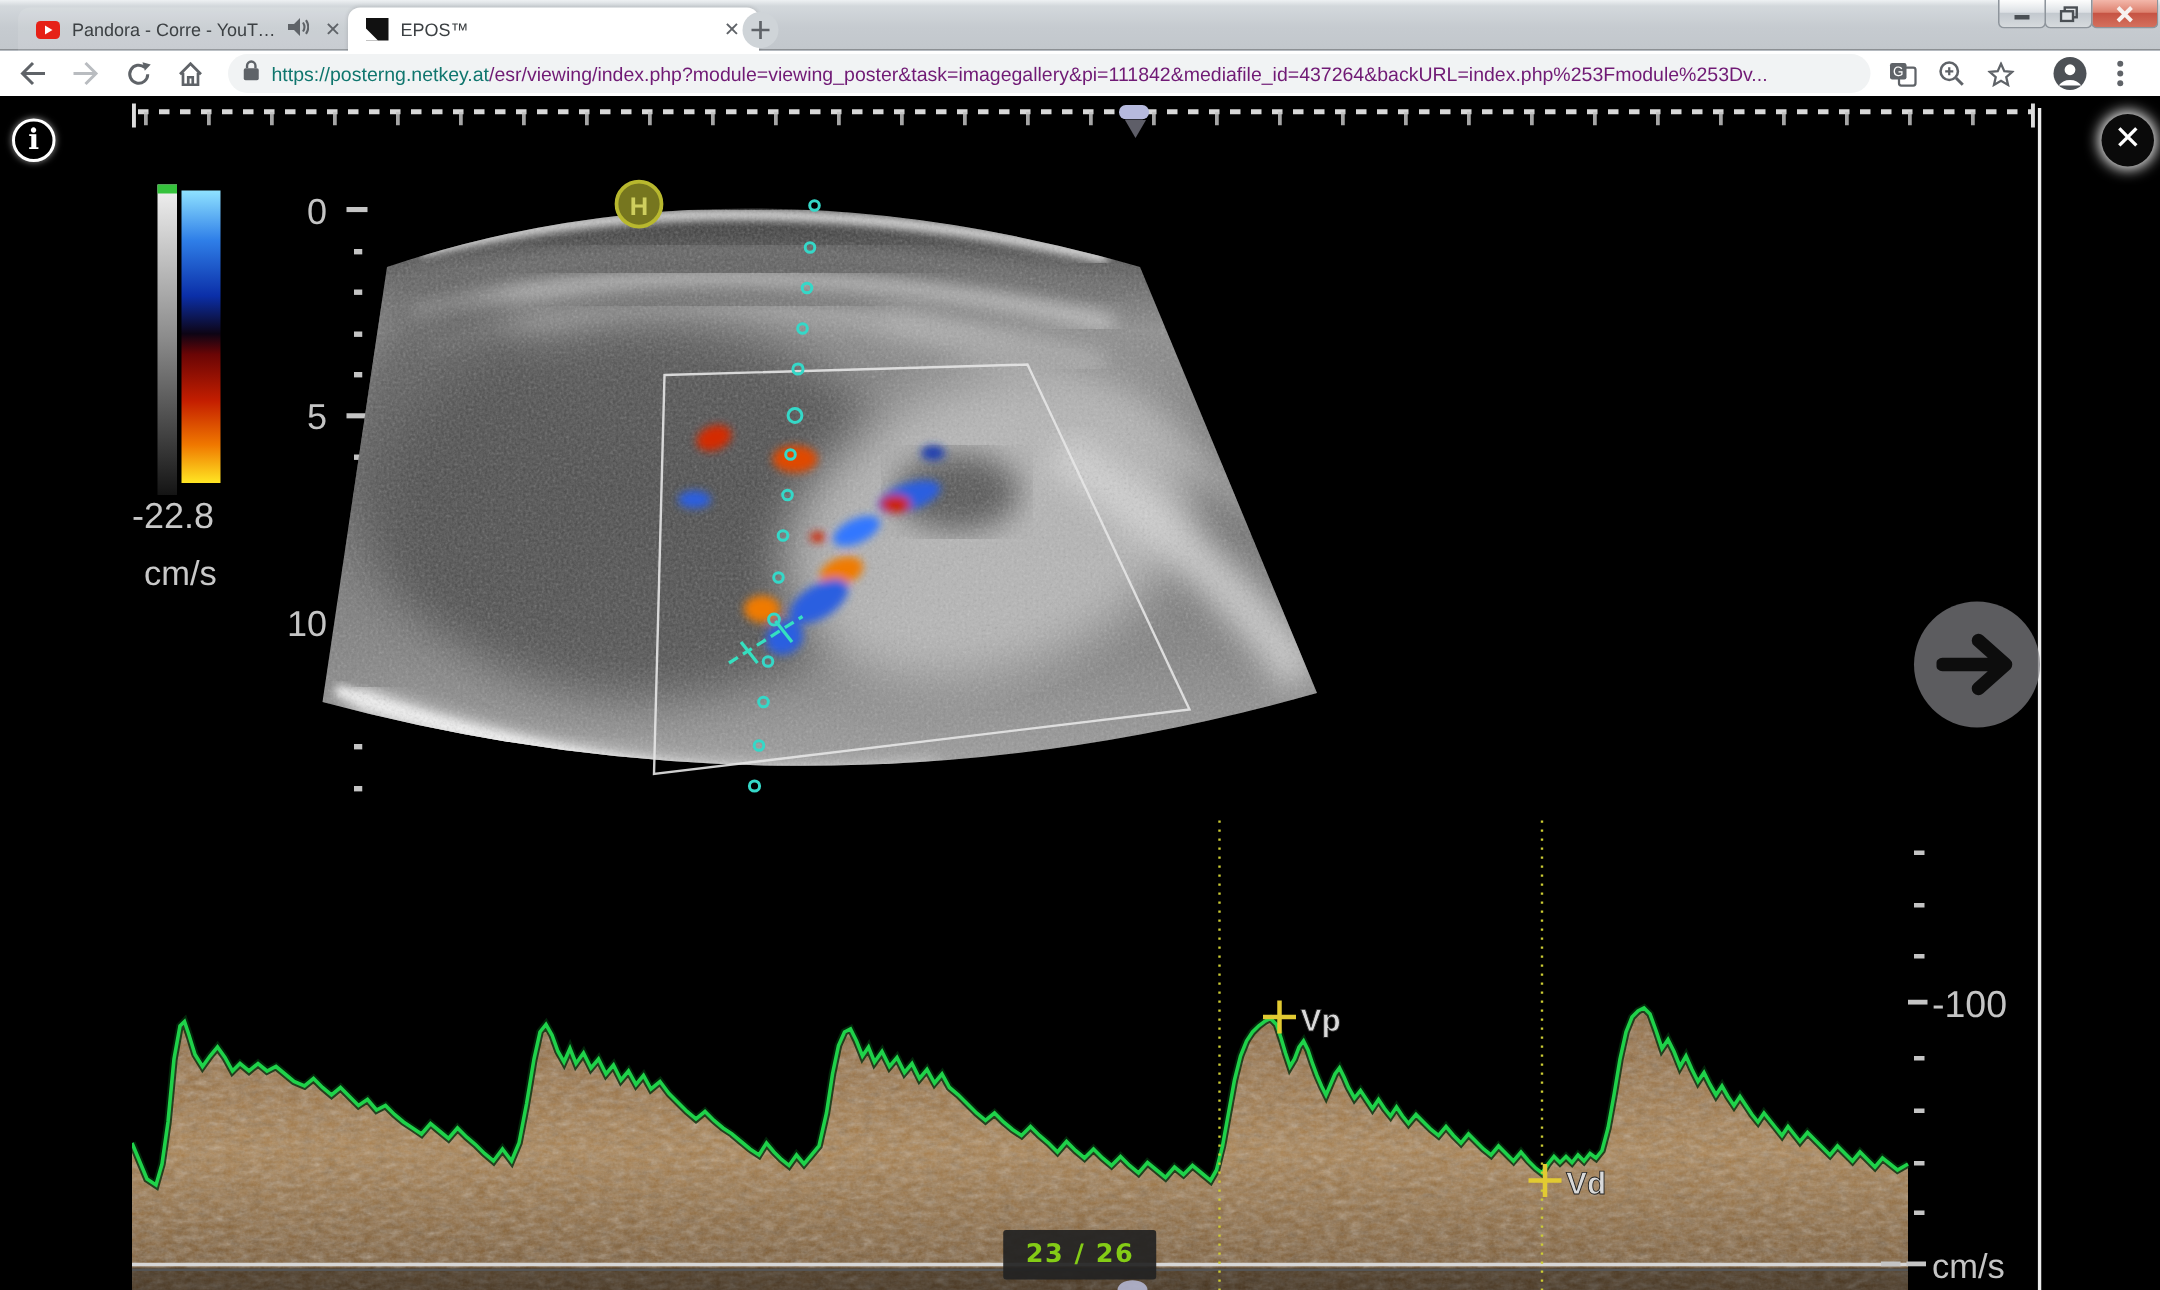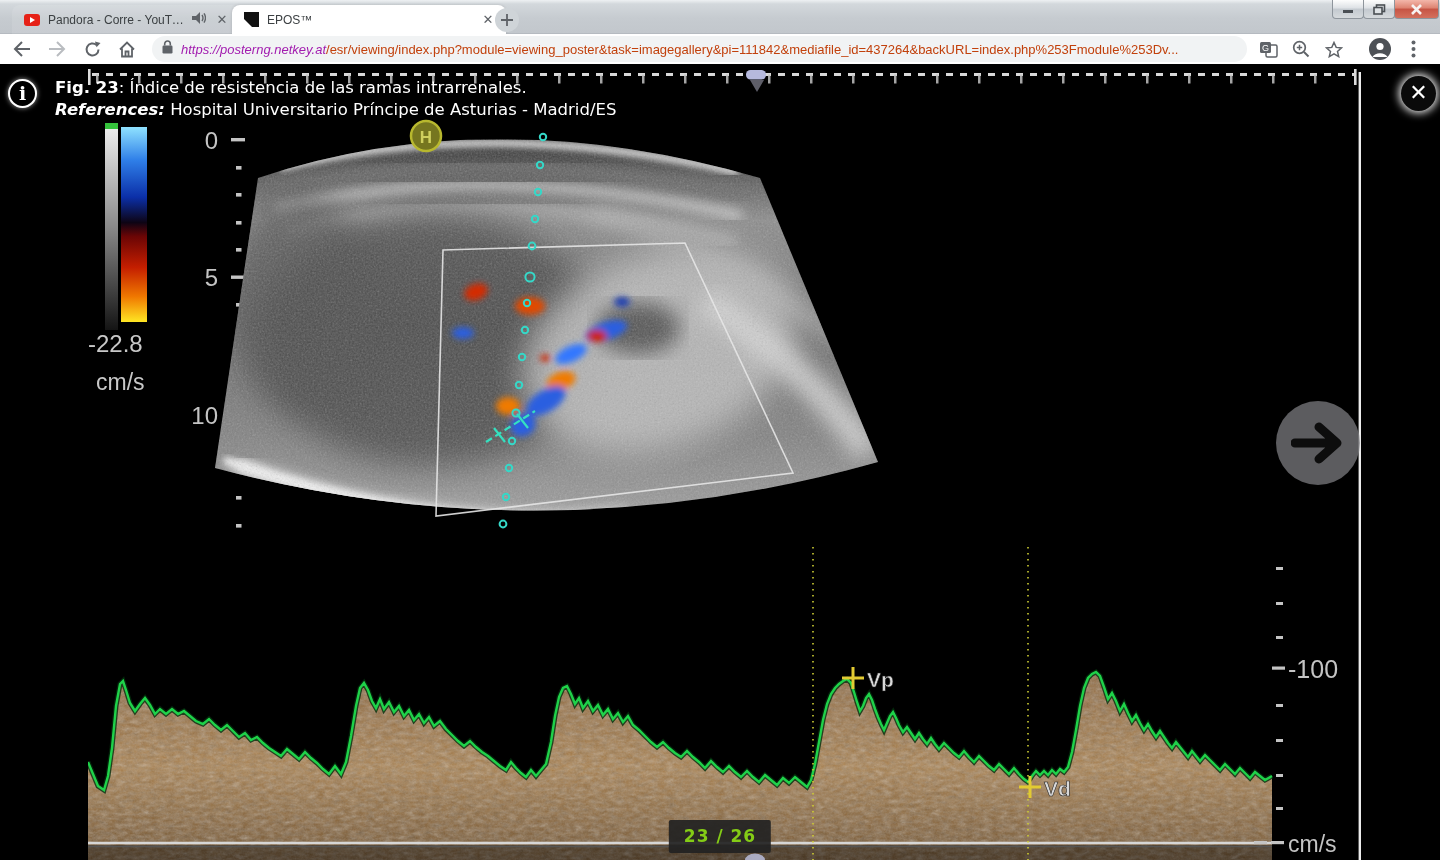--- a/index.html
+++ b/index.html
@@ -27,22 +27,22 @@
     background:linear-gradient(#fdfdfd, #dde1e5 45%, #c3c9cf 50%, #d6dadd); display:flex; align-items:center; justify-content:center; margin-left:-1px; }
   .wbtn.close { width:45px; background:linear-gradient(#f3b7aa, #dd8270 45%, #c65444 50%, #d4705d); }
 
   
   .toolbar { position:absolute; left:0; top:34px; width:1440px; height:30px; background:#ffffff;
     display:flex; align-items:center; }
   .nav-ic { width:26px; height:26px; display:flex; align-items:center; justify-content:center; margin-left:9px; flex:0 0 26px; }
   .omnibox { height:26px; background:#f1f3f4; border-radius:14px; display:flex; align-items:center;
     margin-left:12px; width:1095px; padding:0 10px; flex:0 0 auto; }
   .urltext { font-size:13px; white-space:nowrap; overflow:hidden; margin-left:8px; }
-  .urltext .dom { color:#a21caf;font-style:italic; }
-  .urltext .path { color:#c2410c; }
+  .urltext .dom { color:#0f766e; }
+  .urltext .path { color:#701a75; }
   .tool-ic { width:24px; height:24px; display:flex; align-items:center; justify-content:center; margin-left:9px; flex:0 0 24px; }
 
   
   .content { position:absolute; left:0; top:64px; width:1440px; height:796px; background:#000; }
   .machine { position:absolute; left:88px; top:0; width:1273px; height:796px; }
 
   .info-btn { position:absolute; left:8px; top:15px; width:29px; height:29px; border-radius:50%;
     background:#000; border:2px solid #fff; color:#fff; text-align:center;
     font:bold 19px/25px "DejaVu Serif", serif; box-shadow:0 0 5px rgba(255,255,255,.6); }
   .caption { position:absolute; left:55px; top:13px; color:#fff; font-size:16.5px; line-height:22px;
@@ -374,24 +374,20 @@
           <rect x="1254" y="841" width="13" height="3.2"></rect>
             <rect x="1271" y="841" width="13" height="3.2"></rect>
           <text x="1288" y="678" font-size="25">-100</text>
           <text x="1288" y="852" font-size="23">cm/s</text>
         </g>
         <ellipse cx="755" cy="860" rx="10" ry="6.5" fill="#b9bcd9" opacity="0.85"></ellipse>
       </g>
     </svg>
 
     <div class="info-btn">i</div>
-    <div class="caption">
-      <div><b>Fig. 23</b><span>: Índice de resistencia de las ramas intrarrenales.</span></div>
-      <div><span class="refs">References:</span><span> Hospital Universitario Príncipe de Asturias - Madrid/ES</span></div>
-    </div>
     <div class="close-viewer">✕</div>
     <div class="next-btn">
       <svg width="54" height="44" viewBox="0 0 54 44">
         <path d="M4,22 H44 M28,6 L46,22 L28,38" stroke="#0d0d0d" stroke-width="9" fill="none" stroke-linecap="round" stroke-linejoin="round"></path>
       </svg>
     </div>
     <div class="page-ind">23 / 26</div>
   </div>
 </div>
 

